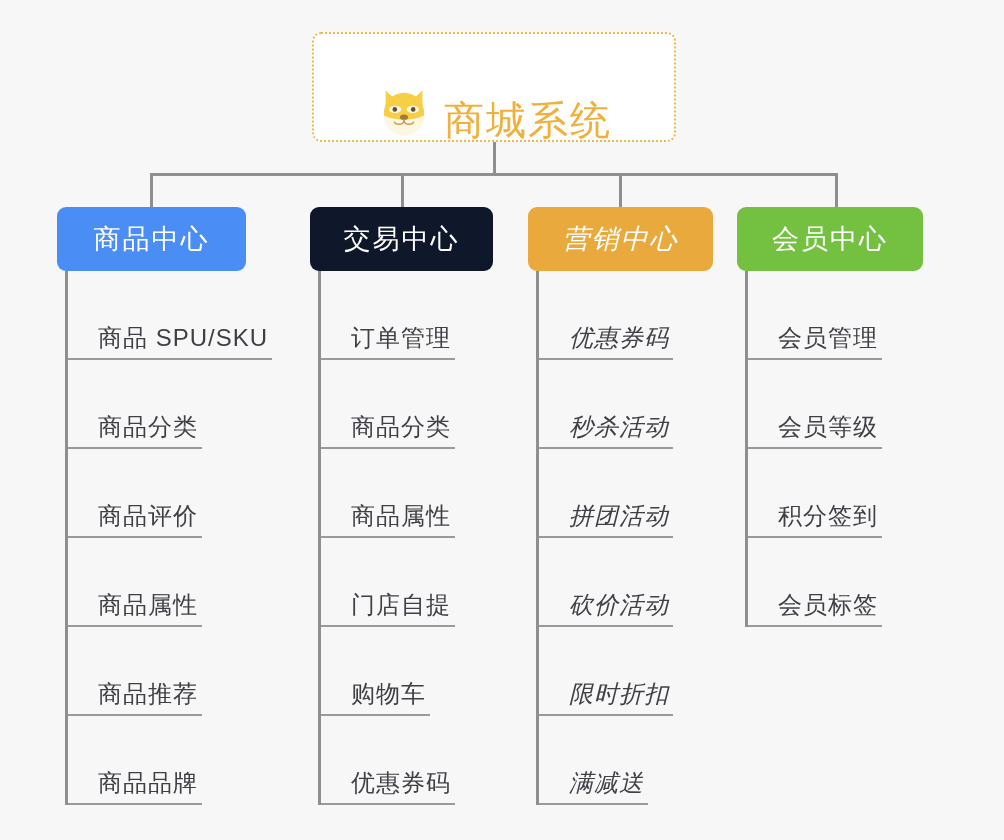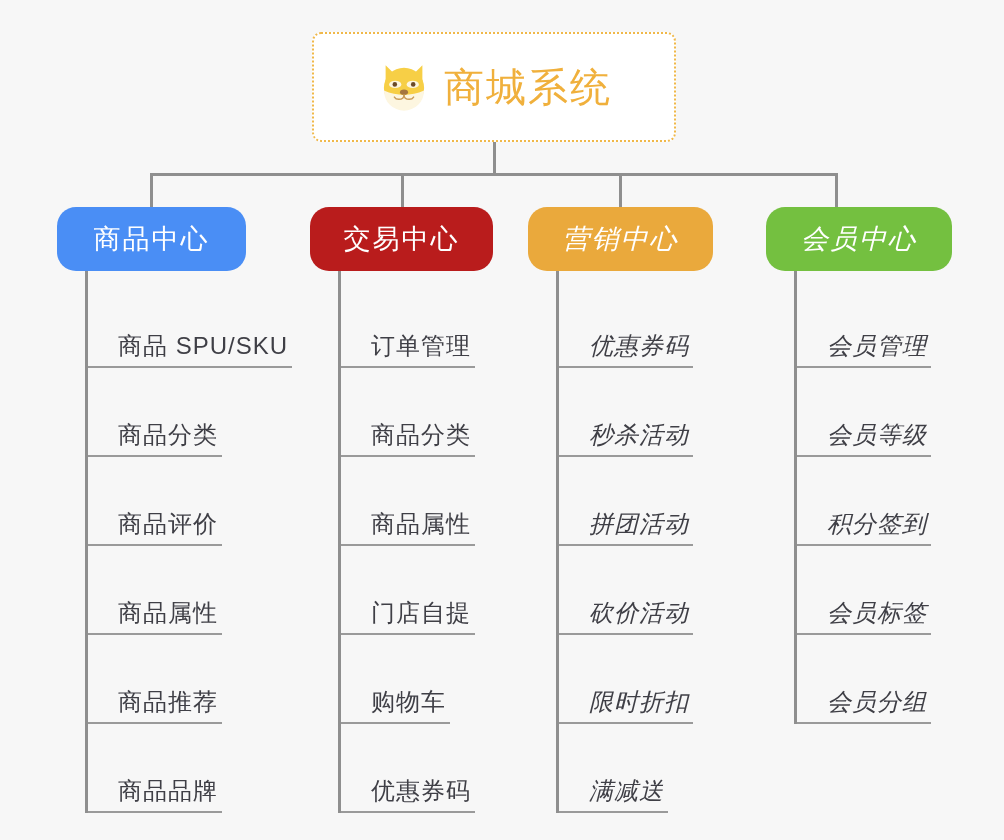--- a/index.html
+++ b/index.html
@@ -24,21 +24,21 @@
     position: absolute;
     left: 312px;
     top: 32px;
     width: 364px;
     height: 110px;
     box-sizing: border-box;
     background: #ffffff;
     border: 2px dotted #f0b849;
     border-radius: 9px;
     display: flex;
-    align-items: center;
+    align-items: flex-end;
     justify-content: center;
     gap: 12px;
   }
   .root-icon {
     width: 56px;
     height: 56px;
     flex: 0 0 auto;
     display: block;
   }
   .root-title {
@@ -77,40 +77,40 @@
   .conn-drop.d4 { left: 835px; }
 
   
   .category {
     position: absolute;
     top: 207px;
   }
   .cat-1 { left: 57px;  width: 189px; }
   .cat-2 { left: 310px; width: 183px; }
   .cat-3 { left: 528px; width: 185px; font-style: italic; }
-  .cat-4 { left: 766px; width: 186px; font-style: italic; }
+  .cat-4 { left: 737px; width: 186px; }
 
   .cat-header {
     height: 64px;
-    border-radius: 19px;
+    border-radius: 9px;
     display: flex;
     align-items: center;
     justify-content: center;
     color: #ffffff;
     font-size: 27px;
     letter-spacing: 2px;
     box-sizing: border-box;
   }
 
   
   .leaf-list {
     position: relative;
-    margin-left: 28px;
+    margin-left: 8px;
     border-left: 3px solid #8f8f8f;
-    padding-top: 8px;
+    padding-top: 0;
   }
   .leaf-item {
     position: relative;
     height: 89px;
     box-sizing: border-box;
     display: flex;
     align-items: flex-end;
     padding-left: 30px;
     padding-bottom: 5px;
   }
@@ -185,21 +185,21 @@
         <span class="leaf-rule" style="width: 134px;"></span>
       </div>
       <div class="leaf-item">
         <span class="leaf-label">商品品牌</span>
         <span class="leaf-rule" style="width: 134px;"></span>
       </div>
     </div>
   </div>
 
   <div class="category cat-2">
-    <div class="cat-header" style="background: #b91c1c; font-family: Liberation Serif, serif;">
+    <div class="cat-header" style="background: #0f172a; font-family: Liberation Serif, serif;">
       <span>交易中心</span>
     </div>
     <div class="leaf-list" style="border-left-color: rgb(143, 143, 143);">
       <div class="leaf-item">
         <span class="leaf-label">订单管理</span>
         <span class="leaf-rule" style="width: 134px;"></span>
       </div>
       <div class="leaf-item">
         <span class="leaf-label">商品分类</span>
         <span class="leaf-rule" style="width: 134px;"></span>
@@ -269,20 +269,16 @@
         <span class="leaf-rule" style="width: 134px;"></span>
       </div>
       <div class="leaf-item">
         <span class="leaf-label">积分签到</span>
         <span class="leaf-rule" style="width: 134px;"></span>
       </div>
       <div class="leaf-item">
         <span class="leaf-label">会员标签</span>
         <span class="leaf-rule" style="width: 134px;"></span>
       </div>
-      <div class="leaf-item">
-        <span class="leaf-label">会员分组</span>
-        <span class="leaf-rule" style="width: 134px;"></span>
-      </div>
     </div>
   </div>
 
 </div>
 
 </body></html>

